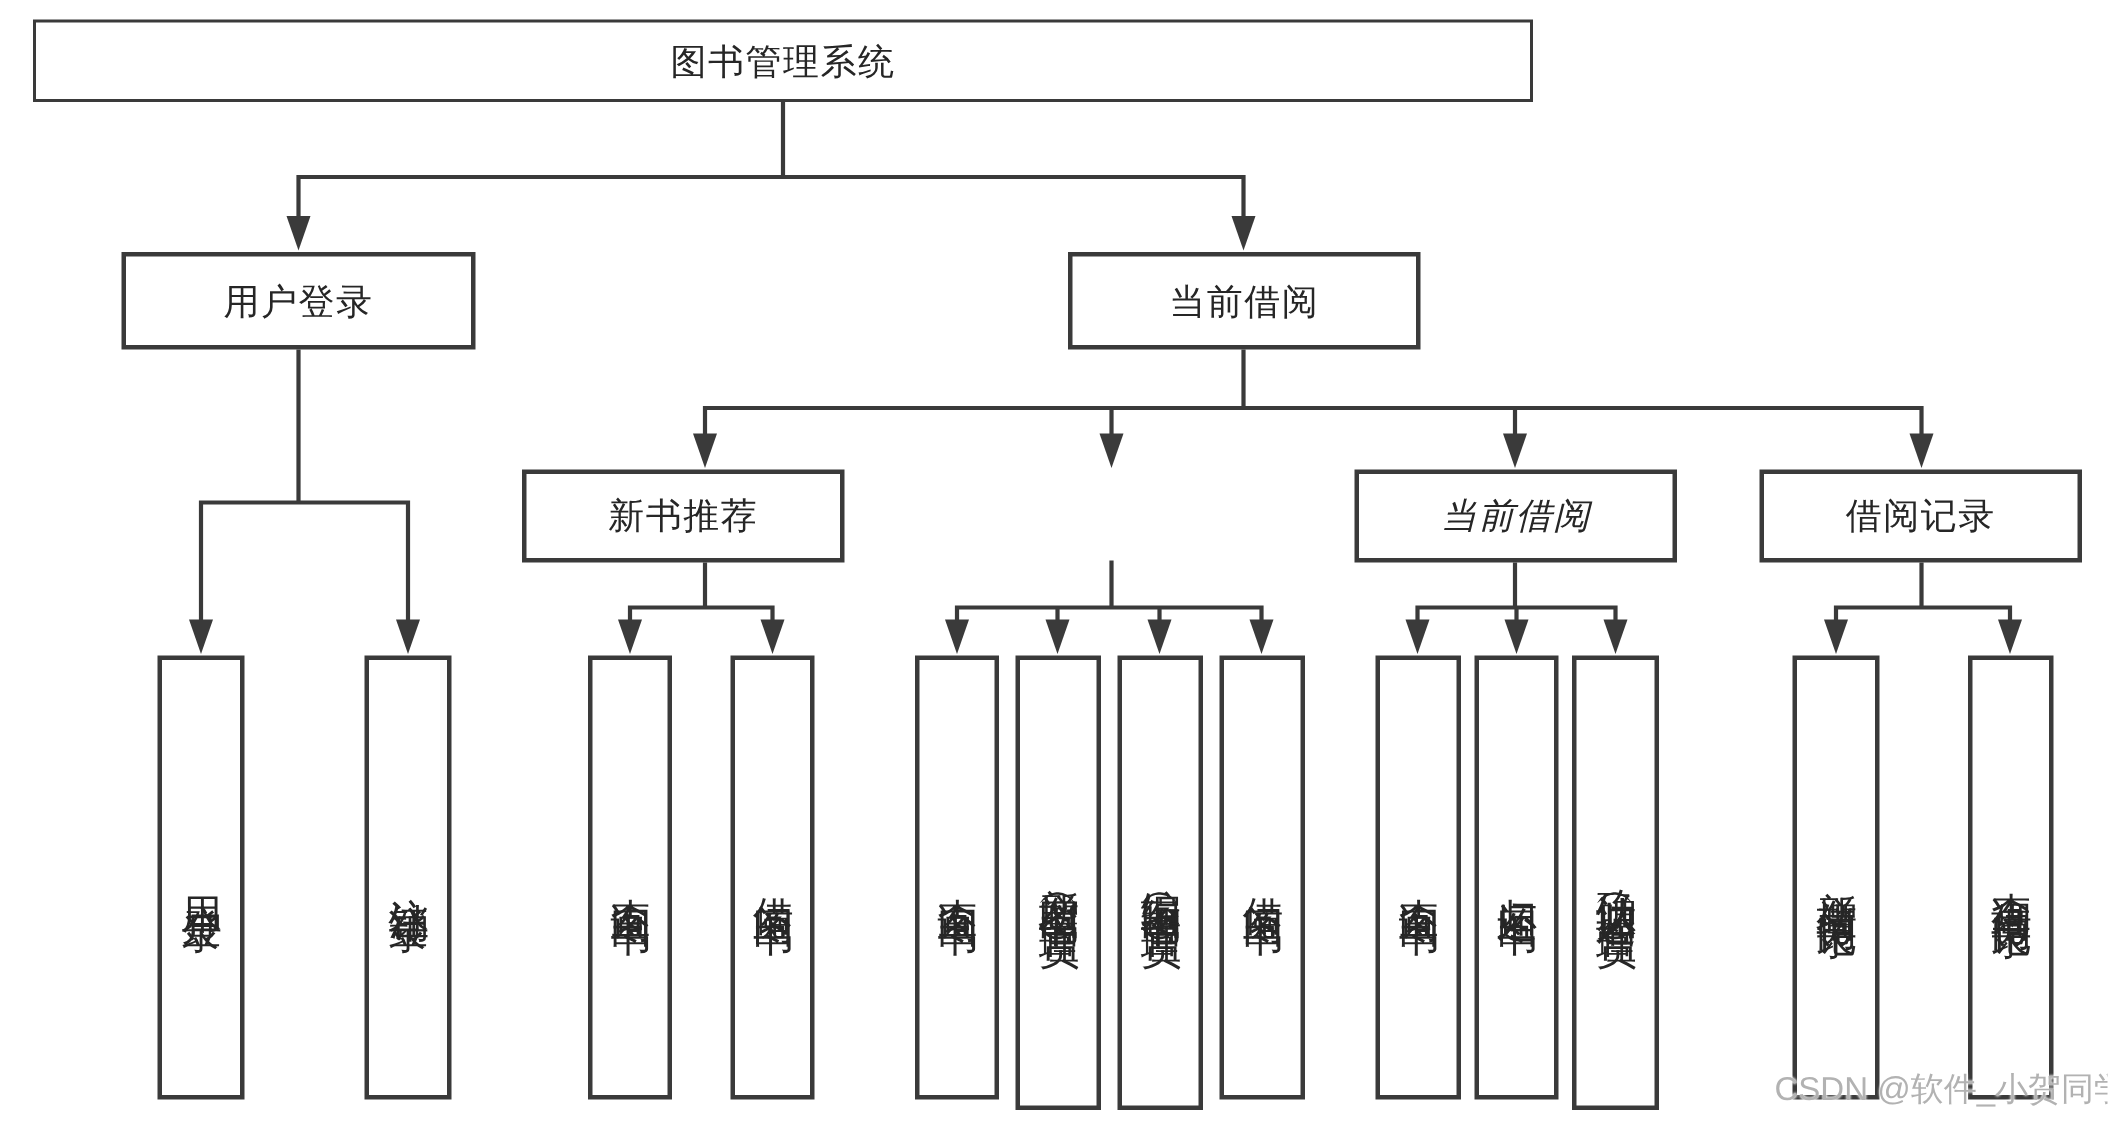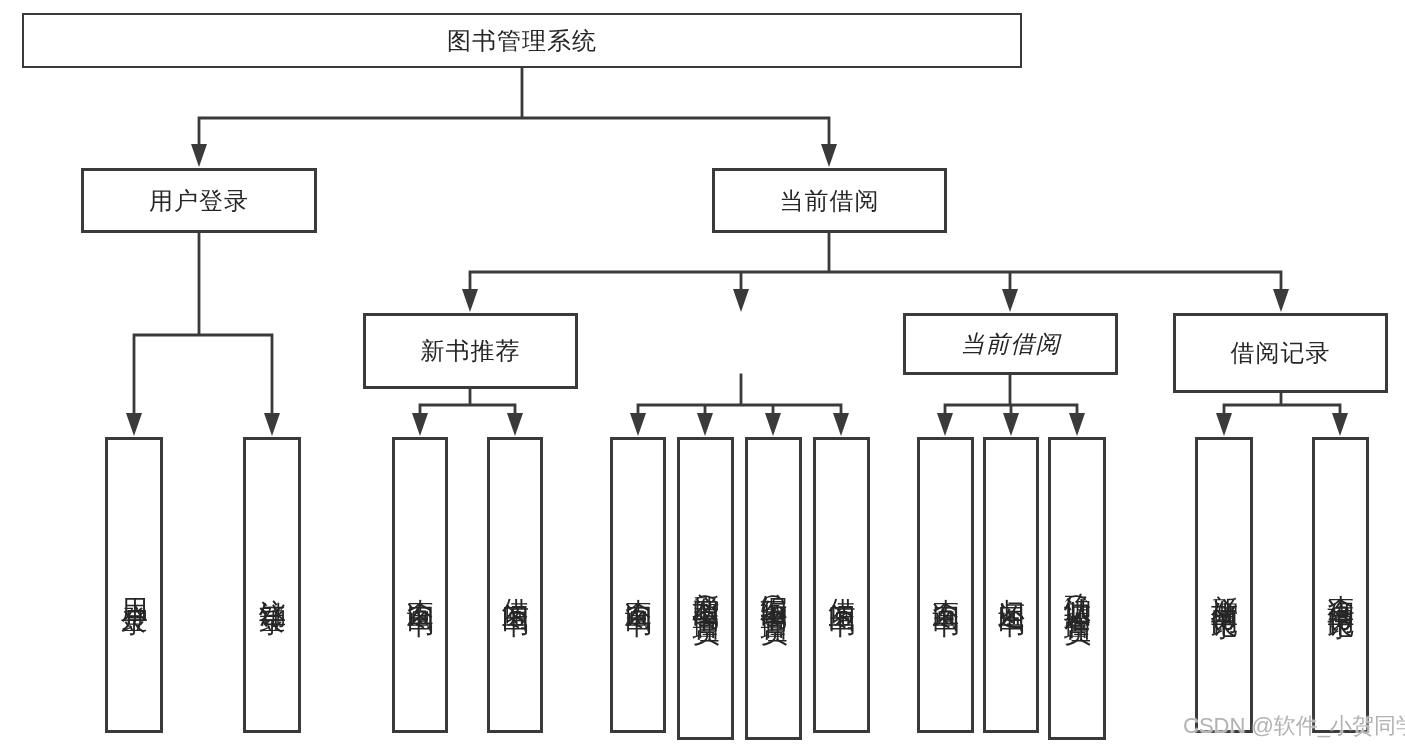--- a/index.html
+++ b/index.html
@@ -63,23 +63,23 @@
       <polygon points="1216,413 1232,413 1224,436"></polygon>
       <polygon points="1332,413 1348,413 1340,436"></polygon>
     </g>
   </svg>
 
   <div class="node h root" style="left:22px;top:13px;width:1000px;height:55px;">图书管理系统</div>
 
   <div class="node h" style="left:81px;top:168px;width:236px;height:65px;">用户登录</div>
   <div class="node h" style="left:712px;top:168px;width:235px;height:65px;">当前借阅</div>
 
-  <div class="node h" style="left:363px;top:313px;width:215px;height:76px;">新书推荐</div>
+  <div class="node h" style="left:348px;top:313px;width:215px;height:62px;">新书推荐</div>
   <div class="node h" style="left:903px;top:313px;width:215px;height:62px;font-style:italic;">当前借阅</div>
-  <div class="node h" style="left:1173px;top:313px;width:215px;height:80px;">借阅记录</div>
+  <div class="node h" style="left:1173px;top:313px;width:215px;height:62px;">借阅记录</div>
 
   <div class="node v" style="left:105px;top:437px;width:58px;height:296px;">
     <span>用户登录</span>
   </div>
   <div class="node v" style="left:243px;top:437px;width:58px;height:296px;">
     <span>注销登录</span>
   </div>
 
   <div class="node v" style="left:392px;top:437px;width:56px;height:296px;">
     <span>查询图书</span>

